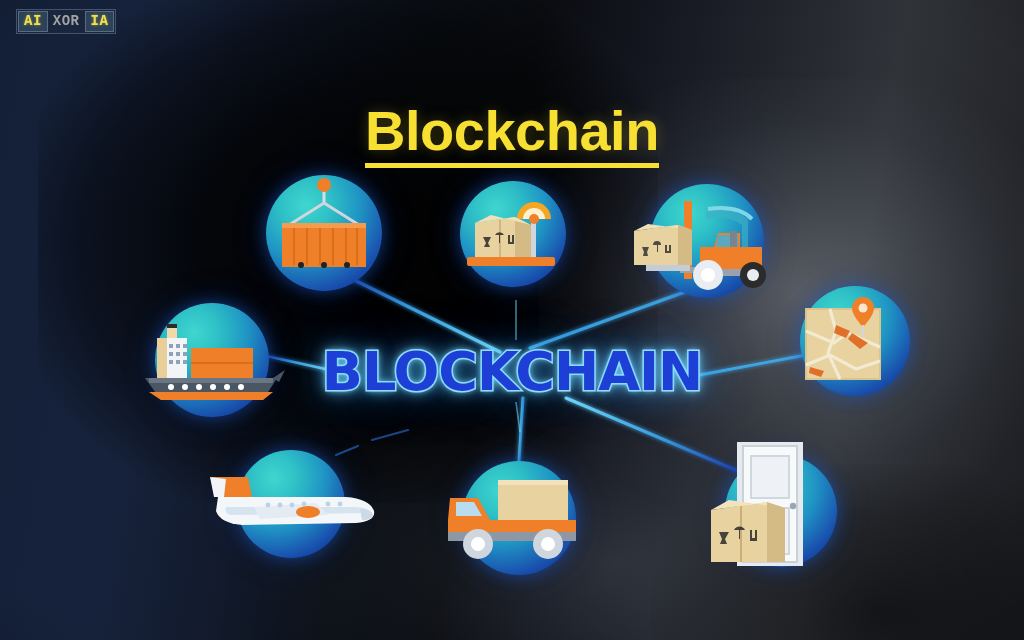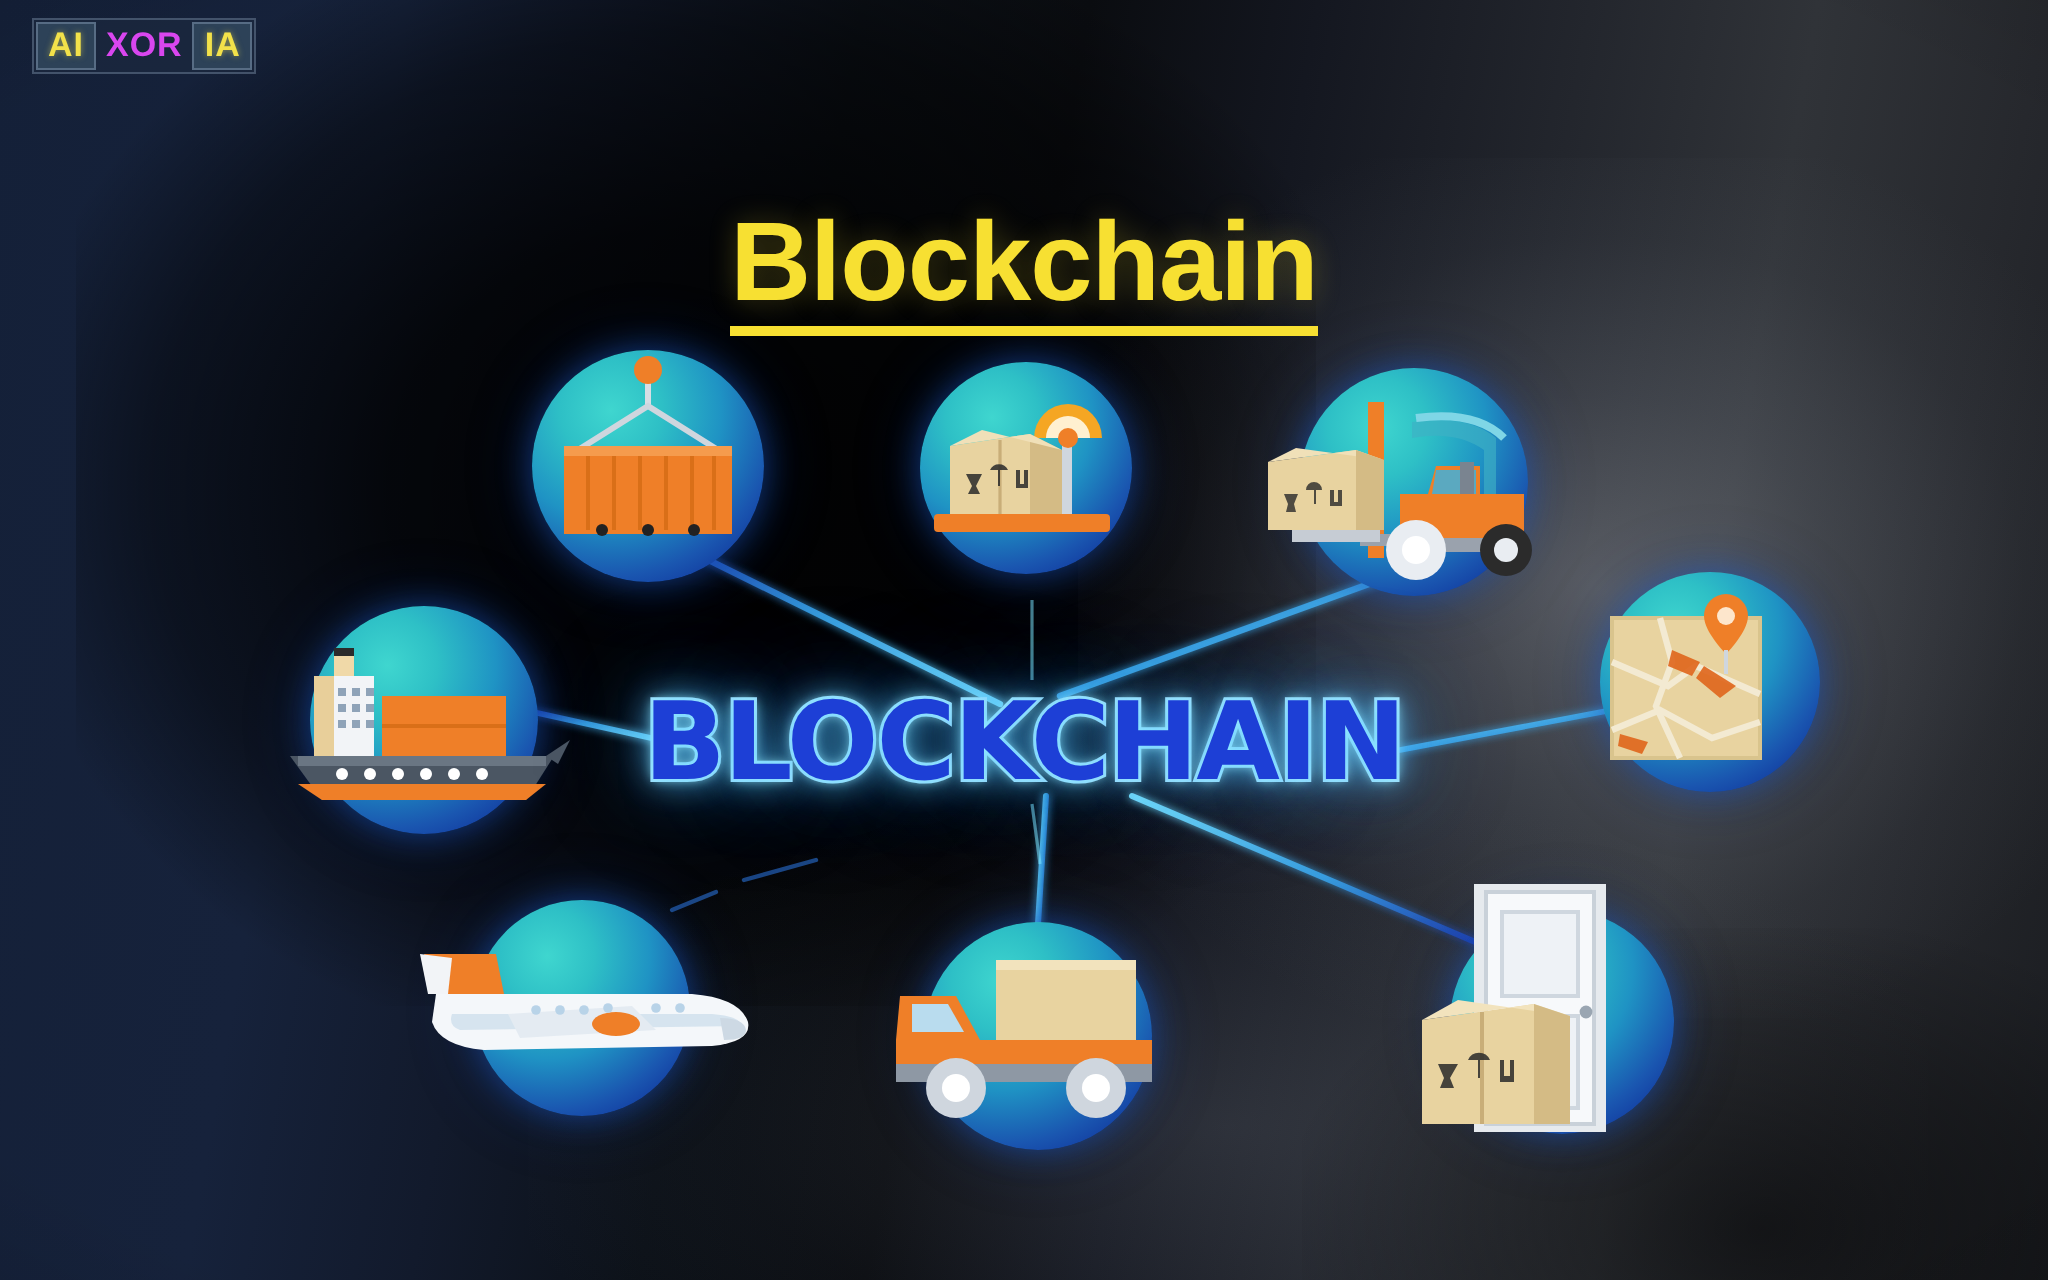--- a/index.html
+++ b/index.html
@@ -93,33 +93,34 @@
     border: 1px solid rgba(120,140,165,0.45);
     background: rgba(30,45,66,0.45);
     padding: 1px;
     z-index: 40;
   }
   .logo-seg {
     display: flex;
     align-items: center;
     justify-content: center;
     font-weight: bold;
-    font-size: 17px;
+    font-size: 14px;
     letter-spacing: 0.5px;
     padding: 2px 5px 3px 5px;
     line-height: 1;
+    font-family: Liberation Mono, monospace;
   }
   .logo-seg.boxed {
     color: #f2e14a;
     background: #2d4258;
     border: 1px solid rgba(130,150,175,0.5);
     text-shadow: 0 0 3px rgba(242,225,74,0.5);
   }
   .logo-seg.plain {
-    color: #d946ef;
+    color: #a3a3a3;
     background: transparent;
     font-weight: bold;
     letter-spacing: 0.5px;
   }
 
   
   .title {
     position: absolute;
     left: 0; right: 0;
     top: 103px;

